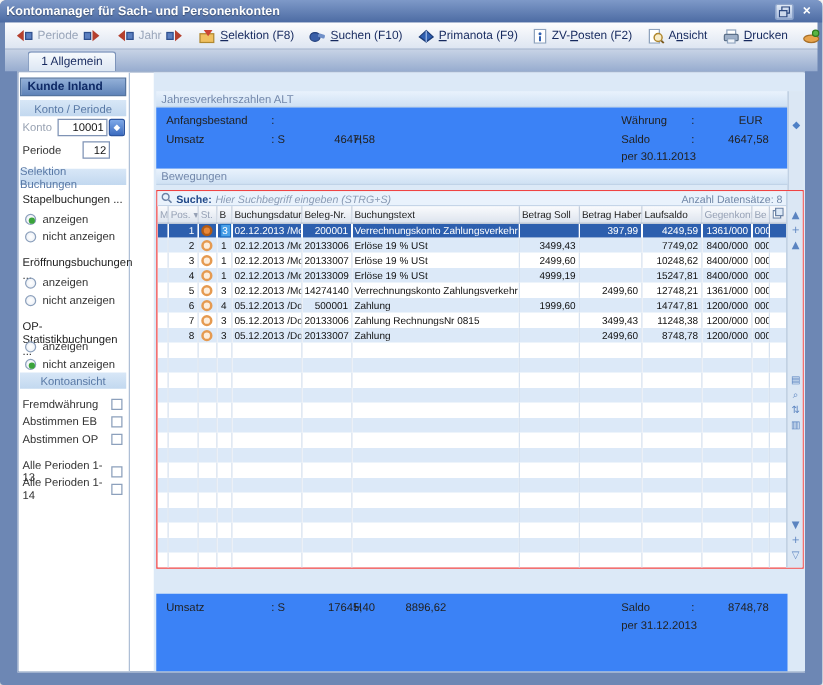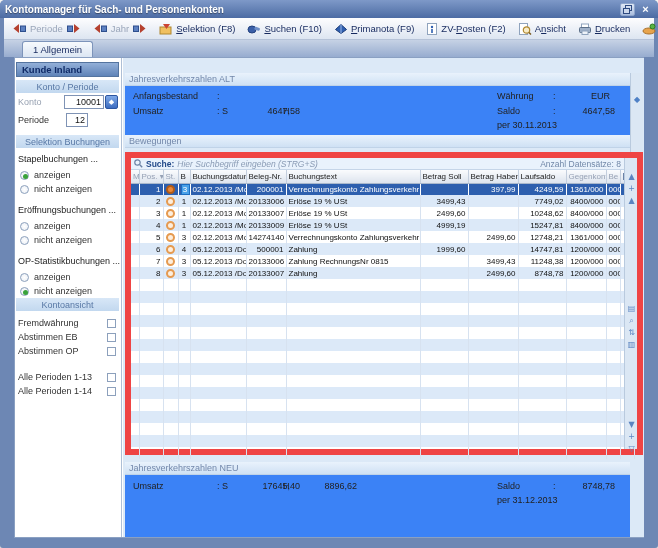--- a/index.html
+++ b/index.html
@@ -18,21 +18,21 @@
   .tsep{width:1px;height:16px;background:#aab9d0;margin:0 2px;box-shadow:1px 0 0 #fff;}
   .tbutton{display:flex;align-items:center;gap:3px;padding:1px 4px;font-size:9.5px;color:#16295e;white-space:nowrap;cursor:default;border-radius:2px;}
   .tlabel-dim{font-size:9.5px;color:#9aa6ba;margin:0 3px;}
   .navicon{display:inline-flex;align-items:center;}
   
   .tabstrip{position:absolute;left:4px;top:40px;width:650px;height:17px;background:linear-gradient(#c6d2e5,#97accf);}
   .tab{position:absolute;left:18px;bottom:0;height:16px;padding:0 10px;background:linear-gradient(#f7fafd,#dce6f3);border:1px solid #7d94ba;border-bottom:none;border-radius:3px 3px 0 0;font-size:9.5px;color:#16295e;display:flex;align-items:center;}
   
   .page{position:absolute;left:14px;top:57px;width:630px;height:481px;background:#fff;border:1px solid #8aa0c2;}
   
-  .sidebar{position:absolute;left:15px;top:58px;width:107px;height:479px;background:#fff;border-right:1px solid #aebfd6;font-size:9px;color:#333;}
+  .sidebar{position:absolute;left:15px;top:58px;width:89px;height:479px;background:#fff;border-right:1px solid #aebfd6;font-size:9px;color:#333;}
   .kunde-header{position:absolute;left:1px;top:4px;right:2px;height:15px;background:linear-gradient(#93b0d8,#5f83b8);border:1px solid #54749f;color:#0f2a66;font-weight:bold;font-size:9.5px;display:flex;align-items:center;padding-left:5px;}
   .side-sec{position:absolute;left:1px;right:2px;height:13px;background:linear-gradient(#d8e7f7,#c2d8ef);color:#5878a5;font-size:9px;display:flex;align-items:center;justify-content:center;}
   .field-row{position:absolute;left:3px;right:3px;height:15px;display:flex;align-items:center;}
   .field-label{font-size:9px;}
   .field-label.dim{color:#98a2b2;}
   .tinput{height:14px;border:1px solid #7f93b5;font-size:9px;text-align:right;padding:0 2px;background:#fff;color:#111;}
   .lookup-btn{width:13px;height:14px;margin-left:1px;background:linear-gradient(#7fa9e8,#3c6cc0);border:1px solid #2c55a0;color:#fff;font-size:7px;display:flex;align-items:center;justify-content:center;border-radius:2px;}
   .sel-group{margin:0 0 9px 0;}
   .group-label{font-size:9px;color:#222;margin:0 0 3px 3px;height:11px;}
   .radio-row{display:flex;align-items:center;height:14px;margin-left:5px;gap:5px;}
@@ -40,21 +40,21 @@
   .radio.on::after{content:"";position:absolute;left:2px;top:2px;width:5px;height:5px;border-radius:50%;background:#3aa33a;}
   .check-row{display:flex;align-items:center;height:14px;margin:0 5px 0 3px;justify-content:space-between;}
   .checkbox{width:9px;height:9px;border:1px solid #8ca0bc;background:#fff;flex:0 0 auto;}
   
   .main{position:absolute;left:123px;top:58px;width:521px;height:479px;background:#dce9f7;font-size:9px;color:#222;}
   .main-sec{position:absolute;left:2px;width:505px;height:13px;background:linear-gradient(#e9f2fc,#cfe1f4);color:#7388ab;font-size:9px;display:flex;align-items:center;padding-left:4px;border-bottom:1px solid #c0d3e8;}
   .panel-white{position:absolute;left:2px;width:505px;background:#3b82f6;}
   .kv{position:absolute;font-size:9px;color:#222;white-space:nowrap;}
   .num{text-align:right;}
   
-  .grid{position:absolute;left:2px;top:94px;width:518px;height:303px;border:6px solid #ef4444;background:#fff;}
+  .grid{position:absolute;left:2px;top:94px;width:518px;height:303px;border:1px solid #ef4444;background:#fff;}
   .searchbar{position:absolute;left:0;top:0;right:13px;height:12px;background:#e9f2fc;border-bottom:1px solid #c5d5e8;display:flex;align-items:center;padding:0 3px;gap:3px;}
   .searchbar .s-label{font-size:8.5px;font-weight:bold;color:#234a8a;}
   .search-input{flex:1;border:none;background:transparent;font-size:8.5px;font-style:italic;color:#6b7d96;outline:none;padding:0;}
   .search-input::placeholder{color:#8b9cb5;font-style:italic;}
   .s-count{font-size:8.5px;color:#7288a8;}
   table.btable{border-collapse:collapse;table-layout:fixed;width:503px;position:absolute;left:0;top:12px;}
   .btable th{height:13px;background:linear-gradient(#fafbfd,#dde4ee);border-right:1px solid #c3cedd;border-bottom:1px solid #a9b8cc;font-size:8px;font-weight:normal;color:#222;text-align:left;padding:0 2px;overflow:hidden;white-space:nowrap;}
   .btable th.dim{color:#96a1b5;}
   .btable td{height:12px;font-size:8px;padding:0 2px;border-right:1px solid #d7e2f0;overflow:hidden;white-space:nowrap;color:#111;}
   .btable tr.alt td{background:#dce9f8;}
@@ -692,21 +692,20 @@
         <span class="gi" style="top:146px;">▤</span>
         <span class="gi" style="top:158px;">⌕</span>
         <span class="gi" style="top:170px;">⇅</span>
         <span class="gi" style="top:182px;">▥</span>
         <span class="gi" style="top:262px;">▼</span>
         <span class="gi" style="top:274px;">+</span>
         <span class="gi" style="top:286px;">▽</span>
       </div>
     </div>
 
-    <div class="main-sec" style="top:404px;">Jahresverkehrszahlen NEU</div>
     <div class="panel-white" style="top:417px;height:62px;">
       <span class="kv" style="left:8px;top:6px;">Umsatz</span>
       <span class="kv" style="left:92px;top:6px;">:  S</span>
       <span class="kv num" style="left:115px;top:6px;width:60px;">17645,40</span>
       <span class="kv" style="left:158px;top:6px;">H</span>
       <span class="kv num" style="left:172px;top:6px;width:60px;">8896,62</span>
       <span class="kv" style="left:372px;top:6px;">Saldo</span>
       <span class="kv" style="left:428px;top:6px;">:</span>
       <span class="kv num" style="left:428px;top:6px;width:62px;">8748,78</span>
       <span class="kv" style="left:372px;top:20px;">per 31.12.2013</span>

